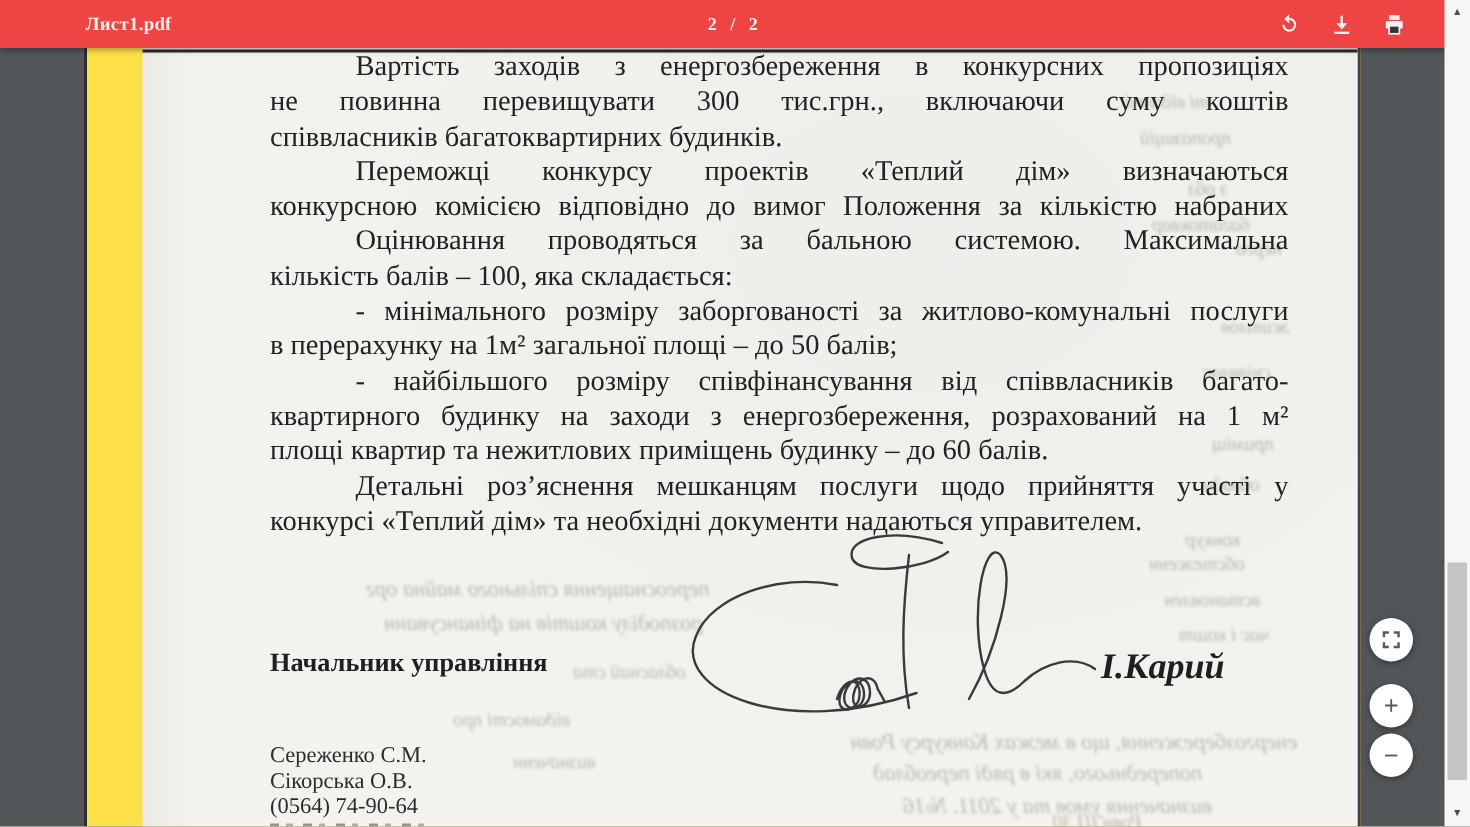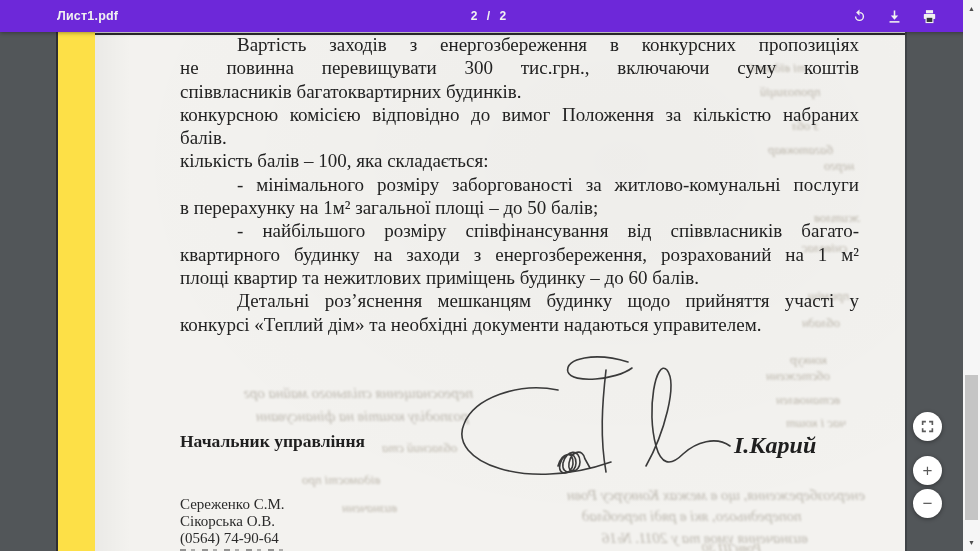--- a/index.html
+++ b/index.html
@@ -6,22 +6,23 @@
   body{
     width:980px;height:551px;overflow:hidden;
     background:#525659;
     font-family:"Liberation Sans",sans-serif;
   }
   .viewer{position:relative;width:980px;height:551px;}
 
   
   .toolbar{
     position:absolute;top:0;left:0;right:0;height:32px;
-    background:#6d28d9;color:#f1f1f1;z-index:6;
+    background:#ef4444;color:#f1f1f1;z-index:6;
     box-shadow:0 1px 4px rgba(0,0,0,.35);
+    font-family:Liberation Serif, serif;
   }
   .tb-title{
     position:absolute;left:57px;top:0;height:32px;line-height:32px;
     font-size:12.5px;font-weight:bold;letter-spacing:.2px;
   }
   .tb-pager{
     position:absolute;left:0;right:0;top:0;height:40px;line-height:32px;
     text-align:center;font-size:12px;font-weight:bold;letter-spacing:3px;
   }
   .tb-actions{
@@ -178,29 +179,30 @@
     <div class="ghost" style="left:284px;top:468px">визначенн</div>
     <div class="ghost g2" style="left:509px;top:455px">енергозбереження, що в межах Конкурсу Ровн</div>
     <div class="ghost g2" style="left:524px;top:476px">попереднього, які в ряді переоблад</div>
     <div class="ghost g2" style="left:544px;top:498px">визначення умов та у 2011. №16</div>
     <div class="ghost" style="left:644px;top:508px">Ровн ІП 30</div>
 
     <div class="textblock">
       <div class="dl ind">Вартість заходів з енергозбереження в конкурсних пропозиціях</div>
       <div class="dl">не повинна перевищувати 300 тис.грн., включаючи суму коштів</div>
       <div class="dl last">співвласників багатоквартирних будинків.</div>
+      <div class="dl ind">Переможці конкурсу проектів «Теплий дім» визначаються</div>
       <div class="dl">конкурсною комісією відповідно до вимог Положення за кількістю набраних</div>
-      <div class="dl last">балів.</div>
+      <div class="dl ind">Оцінювання проводяться за бальною системою. Максимальна</div>
       <div class="dl last">кількість балів – 100, яка складається:</div>
       <div class="dl ind">- мінімального розміру заборгованості за житлово-комунальні послуги</div>
       <div class="dl last">в перерахунку на 1м² загальної площі – до 50 балів;</div>
       <div class="dl ind">- найбільшого розміру співфінансування від співвласників багато-</div>
       <div class="dl">квартирного будинку на заходи з енергозбереження, розрахований на 1 м²</div>
       <div class="dl last">площі квартир та нежитлових приміщень будинку – до 60 балів.</div>
-      <div class="dl ind">Детальні роз’яснення мешканцям будинку щодо прийняття участі у</div>
+      <div class="dl ind">Детальні роз’яснення мешканцям послуги щодо прийняття участі у</div>
       <div class="dl last">конкурсі «Теплий дім» та необхідні документи  надаються управителем.</div>
     </div>
 
     <div class="sig-title">Начальник управління</div>
 
     <svg class="signature-svg" width="345" height="150" viewBox="0 0 345 150">
       <g fill="none" stroke="#3a3a3a" stroke-width="1.6" stroke-linecap="round">
         <path d="M222 12 C 190 2, 158 8, 162 22 C 166 34, 210 30, 226 18"></path>
         <path d="M205 112 C 120 142, 42 112, 58 74 C 68 48, 112 32, 152 40"></path>
         <path d="M152 116 c 4 -14 16 -16 15 -2 c -1 11 -16 13 -13 0 c 3 -12 16 -14 16 -1 c 0 11 -15 13 -13 0 c 3 -13 17 -15 17 -1 c 0 10 -13 14 -11 1 c 2 -12 14 -15 16 -4 l 5 9"></path>

